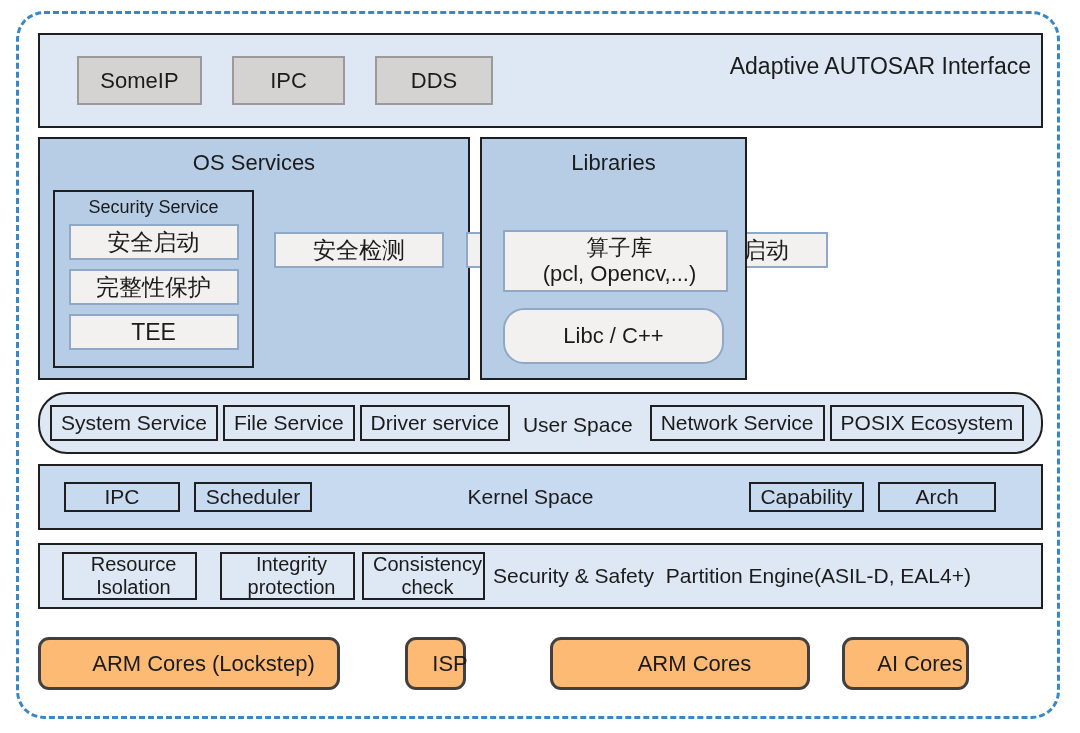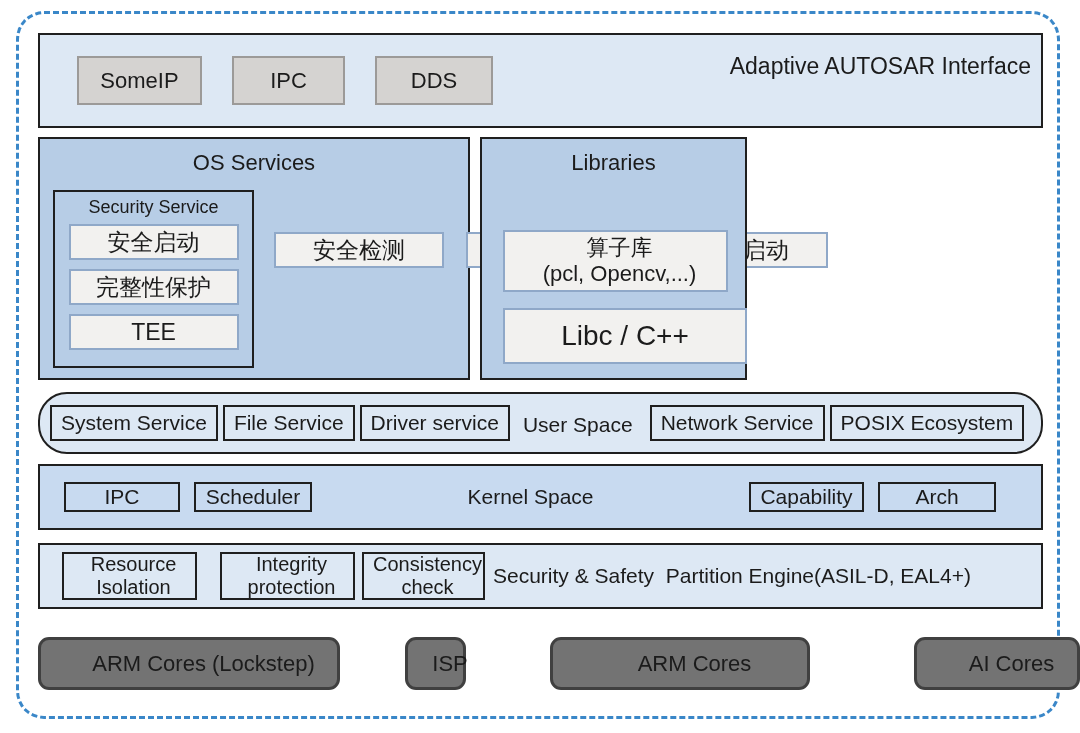--- a/index.html
+++ b/index.html
@@ -40,21 +40,21 @@
   .sec-title{font-size:18px;margin:5px 0 6px;}
   .pill{
     background:#f2f1ef;border:2px solid #8fa8c8;
     display:flex;align-items:center;justify-content:center;
     font-size:23px;text-align:center;
   }
   .sec-box .pill{width:170px;height:36px;margin-bottom:9px;flex:none;}
   .os-right{position:absolute;left:234px;top:93px;display:flex;flex-direction:row;gap:22px;}
   .os-right .pill{width:170px;height:36px;}
   .lib-p1{position:absolute;left:21px;top:91px;width:225px;height:62px;font-size:22px;line-height:1.2;}
-  .lib-p2{position:absolute;left:21px;top:169px;width:244px;height:56px;font-size:28px;}
+  .lib-p2{position:absolute;left:21px;top:169px;width:221px;height:56px;font-size:22px;border-radius:21px;}
   .two-line{white-space:pre-line;padding-left:8px;}
   
   .band{
     position:absolute;left:38px;width:1005px;border:2px solid #1f1f1f;
     display:flex;align-items:center;font-size:21px;
   }
   .obox{
     border:2px solid #1f1f1f;background:transparent;flex:none;
     display:flex;align-items:center;justify-content:center;
   }
@@ -66,24 +66,24 @@
   .row4 .obox{height:30px;font-size:21px;}
   .w-ipc{width:116px}.w-sched{width:118px}.w-cap{width:115px}.w-arch{width:118px}
   .grow{flex:1;text-align:center;}
   .row5{top:543px;height:66px;background:#dde8f4;padding-left:22px;}
   .row5 .obox{height:48px;font-size:20px;line-height:1.15;text-align:center;}
   .sp1{width:135px;margin-right:23px}.sp2{width:135px;margin-right:7px}.sp3{width:123px;}
   .sp-label{white-space:pre-wrap;margin-left:8px;}
   
   .cores{position:absolute;left:38px;top:637px;width:1005px;height:53px;}
   .core{
-    position:absolute;top:0;height:53px;background:#737373;border:3px solid #404040;
+    position:absolute;top:0;height:53px;background:#fdba74;border:3px solid #404040;
     border-radius:11px;display:flex;align-items:center;justify-content:center;font-size:22px;padding-left:29px;
   }
-  .c1{left:0;width:302px}.c2{left:367px;width:61px}.c3{left:512px;width:260px}.c4{left:876px;width:166px}
+  .c1{left:0;width:302px}.c2{left:367px;width:61px}.c3{left:512px;width:260px}.c4{left:804px;width:127px}
 </style>
 </head>
 <body>
 
 <div class="canvas">
 
   <div class="outer-border"></div>
 
   <section class="top-bar">
     <div class="proto-box pb0">SomeIP</div>

